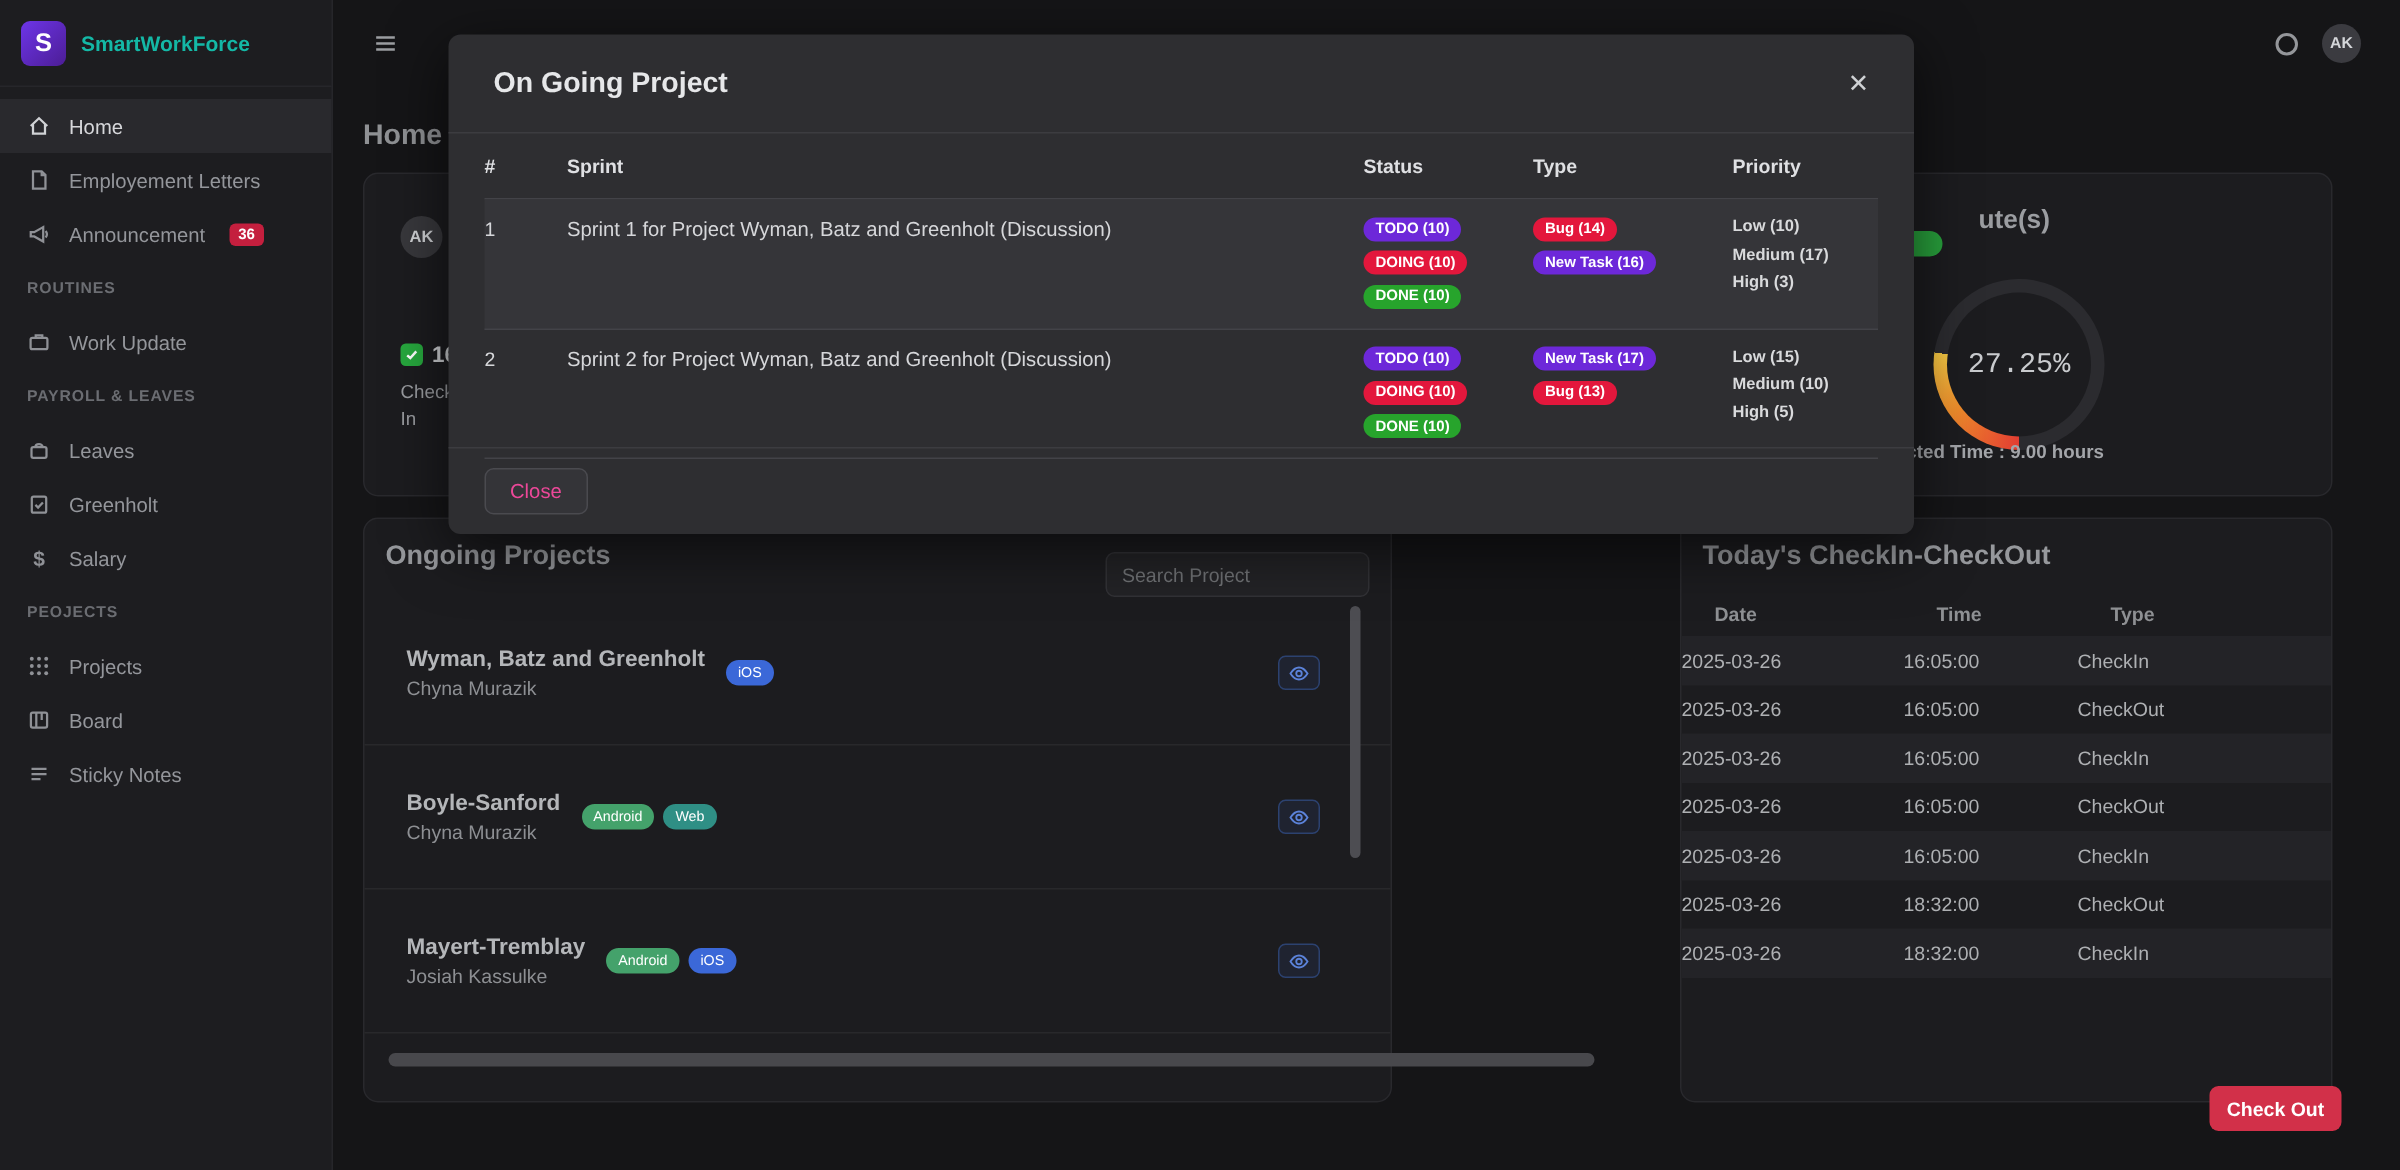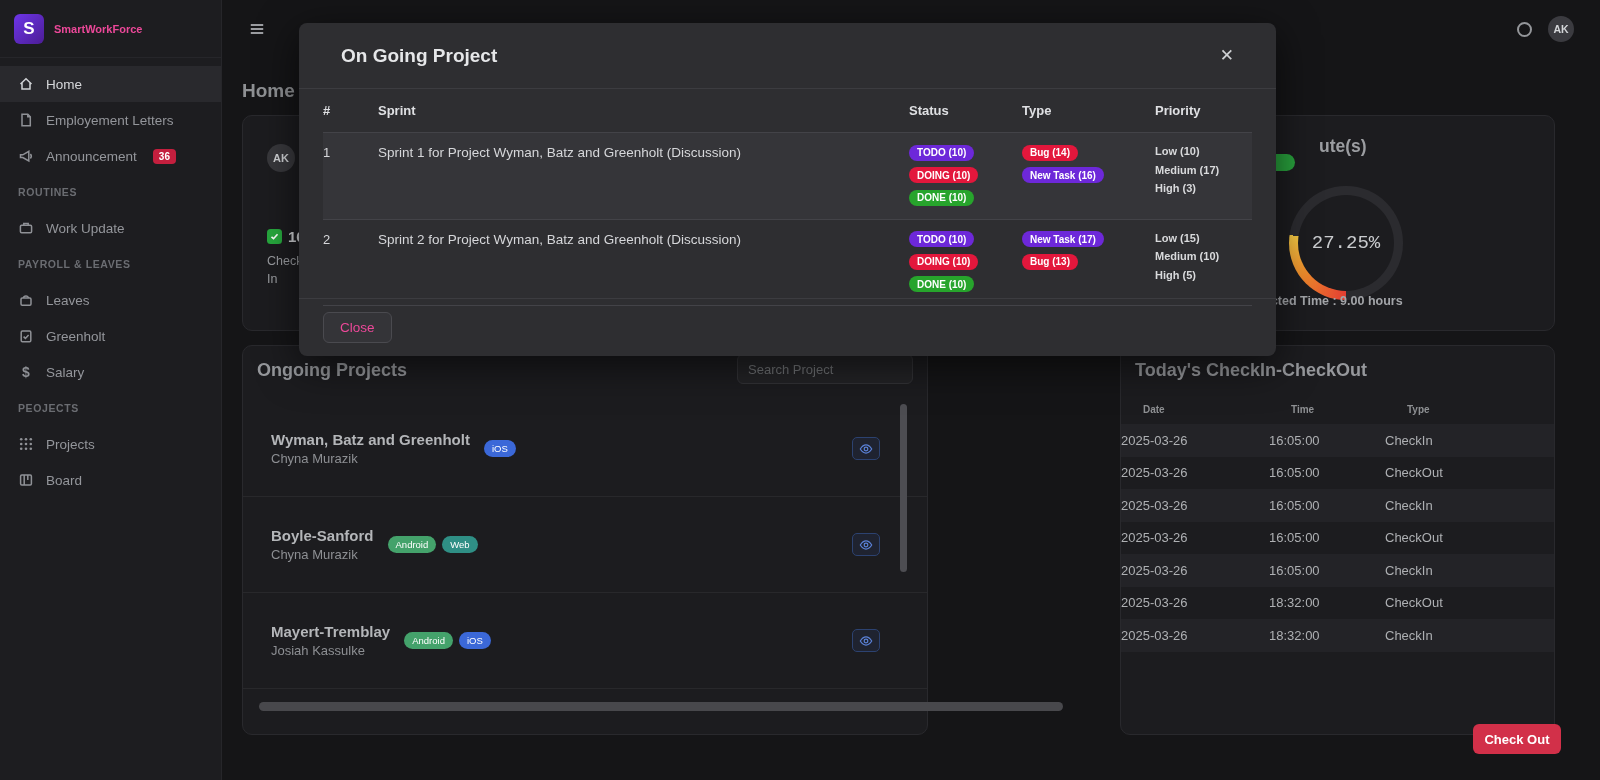--- a/index.html
+++ b/index.html
@@ -3,21 +3,21 @@
 <meta charset="utf-8">
 <style>
   * { box-sizing: border-box; margin: 0; padding: 0; }
   body { background:#0f0f10; font-family:"Liberation Sans", sans-serif; }
   .app { position:relative; width:1600px; height:780px; background:#151517; overflow:hidden; }
 
   
   .sidebar { position:absolute; left:0; top:0; width:222px; height:780px; background:#1d1d20; border-right:1px solid #26262a; z-index:2; }
   .brand { display:flex; align-items:center; gap:10px; height:58px; padding:0 14px; border-bottom:1px solid #26262a; }
   .logo { width:30px; height:30px; border-radius:6px; background:linear-gradient(135deg,#6d35e8,#4c1d95); color:#fff; font-weight:700; font-size:17px; display:flex; align-items:center; justify-content:center; }
-  .brand-name { color:#ec4899; font-weight:700; font-size:11px; }
+  .brand-name { color:#14b8a6; font-weight:700; font-size:14px; }
   .nav { padding-top:8px; }
   .nav-item { height:36px; display:flex; align-items:center; gap:12px; padding:0 18px; color:#94969b; font-size:13.5px; cursor:pointer; }
   .nav-item .ic { width:16px; height:16px; display:flex; align-items:center; justify-content:center; color:#8f9196; flex:none; }
   .nav-item.active { background:#29292d; color:#d6d7da; }
   .nav-item.active .ic { color:#d0d2d5; }
   .nav-section { height:36px; display:flex; align-items:center; padding:0 18px; font-size:10.5px; font-weight:700; letter-spacing:0.6px; color:#6b6d72; }
   .count-badge { margin-left:4px; background:#c41f3e; color:#fff; font-size:10px; font-weight:700; padding:2px 6px; border-radius:4px; }
   .dollar { font-size:14px; font-weight:700; }
 
   
@@ -45,48 +45,48 @@
   .work-card { left:898px; top:57px; width:435px; height:216px; }
   .work-heading-frag { position:absolute; left:198px; top:20px; font-size:17.5px; font-weight:700; color:#9b9da1; }
   .work-badge { position:absolute; left:128px; top:38px; width:46px; height:17px; background:#28a03c; border-radius:9px; color:#fff; font-size:10px; font-weight:700; display:flex; align-items:center; justify-content:center; }
   .gauge { position:absolute; left:168px; top:70px; width:114px; height:114px; border-radius:50%;font-family:Liberation Mono, monospace; }
   .gauge-hole { position:absolute; inset:9px; background:#1c1c1f; border-radius:50%; display:flex; align-items:center; justify-content:center; }
   .gauge-value { font-size:19px; color:#c9cbce; }
   .expected-time { position:absolute; left:120px; top:178px; font-size:12.5px; font-weight:600; color:#a3a5a9; }
 
   
   .projects-card { left:20px; top:287px; width:686px; height:390px; }
-  .search-input { position:absolute; right:14px; top:8px; width:176px; height:30px; background:#232326; border:1px solid #323236; border-radius:6px; color:#c6c8cb; font-size:13px; padding:0 10px; outline:none; font-family:"Liberation Sans", sans-serif; }
+  .search-input { position:absolute; right:14px; top:22px; width:176px; height:30px; background:#232326; border:1px solid #323236; border-radius:6px; color:#c6c8cb; font-size:13px; padding:0 10px; outline:none; font-family:"Liberation Sans", sans-serif; }
   .search-input::placeholder { color:#6f7174; }
   .proj-list { position:absolute; left:0; right:0; top:55px; }
   .proj-row { height:96px; display:flex; align-items:center; padding:0 47px 0 28px; border-bottom:1px solid #28282b; }
   .proj-text .name { font-size:15px; font-weight:700; color:#b4b6b9; }
   .proj-text .owner { font-size:13px; color:#8d8f93; margin-top:3px; }
   .tags { display:flex; gap:6px; margin-left:14px; }
   .tag { padding:3px 8px; border-radius:9px; font-size:9.5px; font-weight:400; color:#fff; }
   .tag-ios { background:#3b68d8; }
   .tag-android { background:#44a26b; }
   .tag-web { background:#2f8f85; }
   .eye-btn { margin-left:auto; width:28px; height:23px; border-radius:5px; border:1px solid #2c4270; background:#1f2330; color:#5b82d8; display:flex; align-items:center; justify-content:center; cursor:pointer; }
   .vscroll-thumb { position:absolute; right:20px; top:58px; width:7px; height:168px; background:#4d4d52; border-radius:4px; cursor:pointer; }
   .hscroll-thumb { position:absolute; left:16px; bottom:23px; width:804px; height:9px; background:#48484c; border-radius:5px; cursor:pointer; }
 
   
   .att-card { left:898px; top:287px; width:435px; height:390px; }
   .att-table { position:absolute; left:0; right:0; top:48px; }
-  .att-header { display:flex; height:30px; align-items:center; padding-left:22px; font-size:10px; font-weight:700; color:#8e9093; }
+  .att-header { display:flex; height:30px; align-items:center; padding-left:22px; font-size:13px; font-weight:700; color:#8e9093; }
   .att-row { display:flex; height:32.5px; align-items:center; font-size:13px; color:#aeb0b3; }
   .att-row:nth-child(odd) { background:#232327; }
   .att-c1 { width:148px; } .att-c2 { width:116px; } .att-c3 { flex:1; }
 
   .checkout-btn { position:absolute; left:1473px; top:724px; width:88px; height:30px; background:#d23049; border:none; border-radius:6px; color:#fff; font-size:13px; font-weight:700; cursor:pointer; z-index:3; font-family:"Liberation Sans", sans-serif; }
 
   
   .modal { position:absolute; left:299px; top:23px; width:977px; height:333px; background:#2e2e31; border-radius:8px; box-shadow:0 10px 40px rgba(0,0,0,0.6); z-index:50; }
-  .modal-header { height:66px; display:flex; align-items:center; padding:0 42px; border-bottom:1px solid #3c3c40; }
+  .modal-header { height:66px; display:flex; align-items:center; padding:0 30px; border-bottom:1px solid #3c3c40; }
   .modal-title { font-size:19px; font-weight:700; color:#e6e7e9; }
   .modal-close { margin-left:auto; color:#cfd1d4; font-size:17px; cursor:pointer; line-height:1; }
   .modal-body { padding:0 24px; }
   .m-row { display:flex; border-bottom:1px solid #434348; }
   .m-head { height:44px; align-items:center; font-size:13px; font-weight:700; color:#dfe0e3; }
   .m-data { padding:9px 0; }
   .m-data .cell { padding-right:6px; }
   .m-row.lighter { background:#353539; }
   .c-num { width:55px; } .c-sprint { width:531px; } .c-status { width:113px; } .c-type { width:133px; } .c-priority { flex:1; }
   .sprint-text { font-size:13.5px; color:#d6d7da; padding-top:3px; }
@@ -190,20 +190,28 @@
       </div>
       <div class="nav-item">
         <span class="ic">
             <svg width="16" height="16" viewBox="0 0 16 16" fill="none" stroke="currentColor" stroke-width="1.5">
               <rect x="2.6" y="3" width="10.8" height="10" rx="1.2"></rect>
               <path d="M6.2 3 V13 M9.8 3 V8"></path>
             </svg>
           </span>
         <span>Board</span>
       </div>
+      <div class="nav-item">
+        <span class="ic">
+            <svg width="16" height="16" viewBox="0 0 16 16" fill="none" stroke="currentColor" stroke-width="1.5">
+              <path d="M3 4.6 H13 M3 8 H13 M3 11.4 H9"></path>
+            </svg>
+          </span>
+        <span>Sticky Notes</span>
+      </div>
     </div>
   </div>
 
   <div class="topbar">
     <span class="hamburger">
         <svg width="18" height="16" viewBox="0 0 18 18" fill="none" stroke="currentColor" stroke-width="2">
           <path d="M2 4.5 H16 M2 9 H16 M2 13.5 H16"></path>
         </svg>
       </span>
     <div class="topbar-right">

